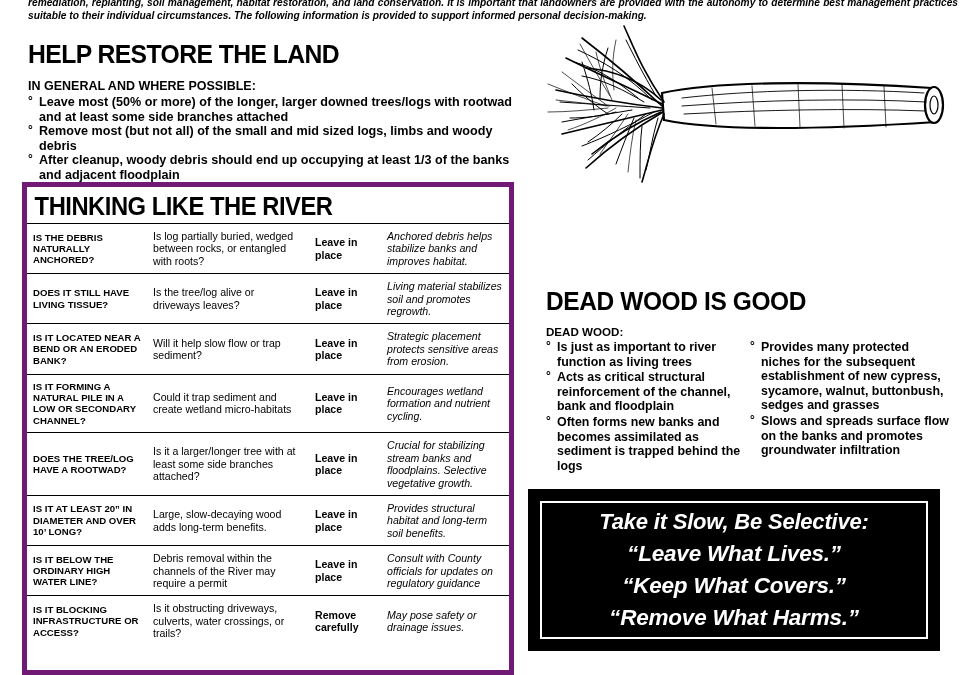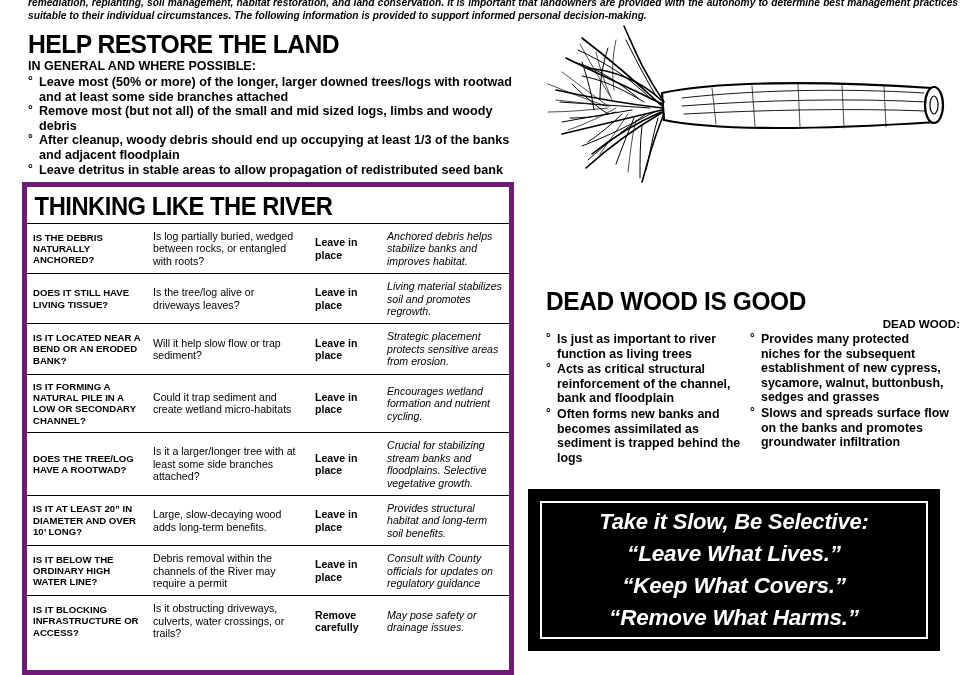--- a/index.html
+++ b/index.html
@@ -31,37 +31,37 @@
     font-weight: bold;
     font-size: 10.2px;
     line-height: 13px;
     text-align: justify;
   }
 
   
   .restore-block {
     position: absolute;
     left: 28px;
-    top: 30px;
+    top: 40px;
     width: 490px;
   }
   .restore-title {
     font-size: 26px;
     font-weight: bold;
     letter-spacing: -0.6px;
     line-height: 28px;
     font-stretch: condensed;
     transform: scaleX(0.95);
     transform-origin: left center;
   }
   .restore-sub {
     font-size: 12.5px;
     font-weight: bold;
     line-height: 15px;
-    margin-top: 1px;
+    margin-top: 11px;
   }
   .bullet-list {
     margin: 1px 4px 0 0;
     padding: 0;
     list-style: none;
   }
   .bullet-list li {
     font-size: 12.6px;
     font-weight: bold;
     line-height: 14.6px;
@@ -143,22 +143,21 @@
     font-size: 25.5px;
     font-weight: bold;
     letter-spacing: -0.4px;
     line-height: 27px;
     transform: scaleX(0.96);
     transform-origin: left center;
   }
   .dw-sub {
     font-size: 11.6px;
     font-weight: bold;
-    margin-top: 2px;
-    text-align: right;
+    margin-top: 10px;
   }
   .dw-cols {
     display: flex;
     gap: 4px;
     margin-top: 2px;
   }
   .dw-col { width: 200px; }
   .dw-col ul {
     margin: 0;
     padding: 0;

